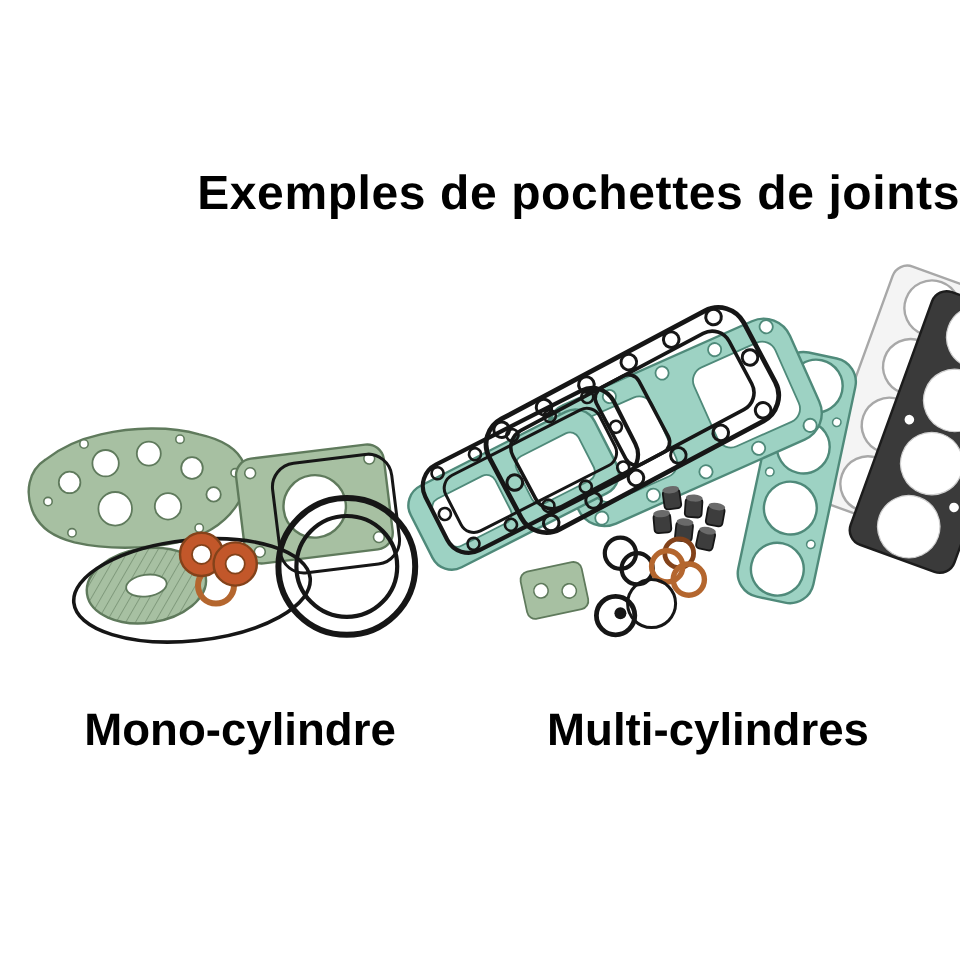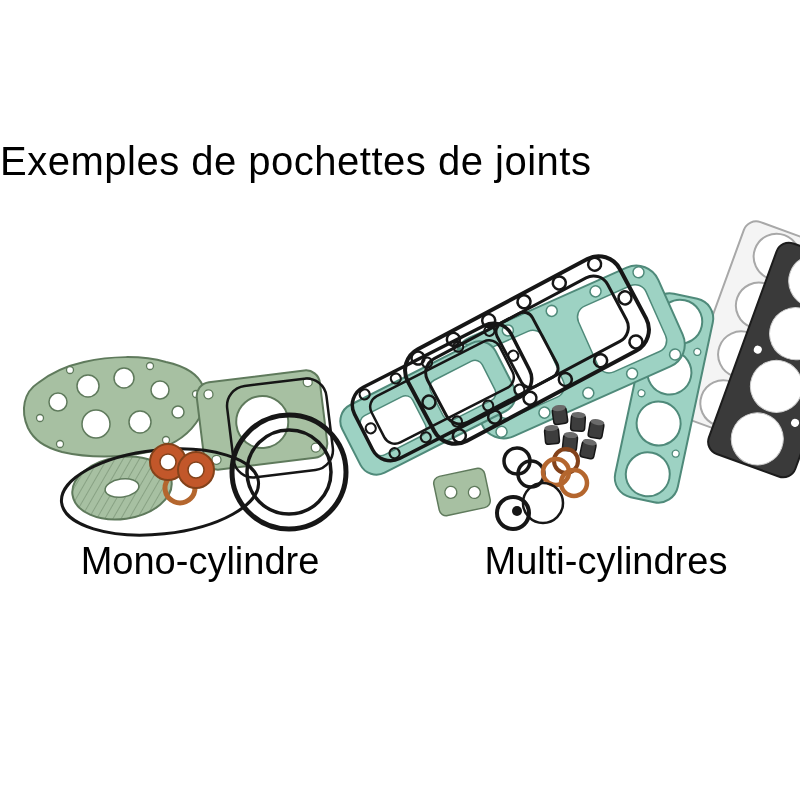--- a/index.html
+++ b/index.html
@@ -15,43 +15,43 @@
     position: relative;
     width: 800px;
     height: 800px;
     background: var(--c-background, #ffffff);
   }
   .title {
     position: absolute;
     top: 138px;
     left: 0;
     width: 100%;
-    text-align: left;
+    text-align: right;
     color: var(--c-text, #000);
     font-size: 40px;
     line-height: 1.15;
-    font-weight: 400;
+    font-weight: 700;
     letter-spacing: 0.5px;
   }
   .illustration {
     position: absolute;
     top: 0;
     left: 0;
   }
   .group-label {
     position: absolute;
-    top: 540px;
+    top: 588px;
     transform: translateX(-50%);
     color: var(--c-text, #000);
     font-size: 38px;
-    font-weight: 400;
+    font-weight: 700;
     white-space: nowrap;
   }
   .label-mono  { left: 200px; }
-  .label-multi { left: 590px; margin-left: 16px; }
+  .label-multi { left: 590px; }
 </style>
 </head>
 <body>
 
 <div class="page">
 
   <div class="title">
     <div>Exemples de pochettes de joints</div>
   </div>
 

